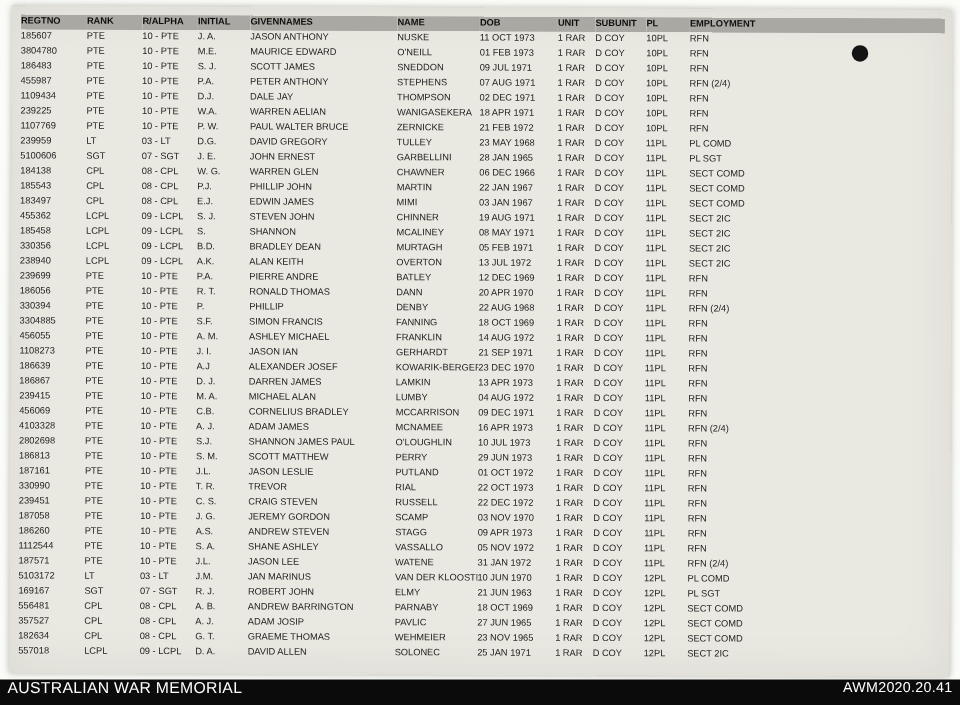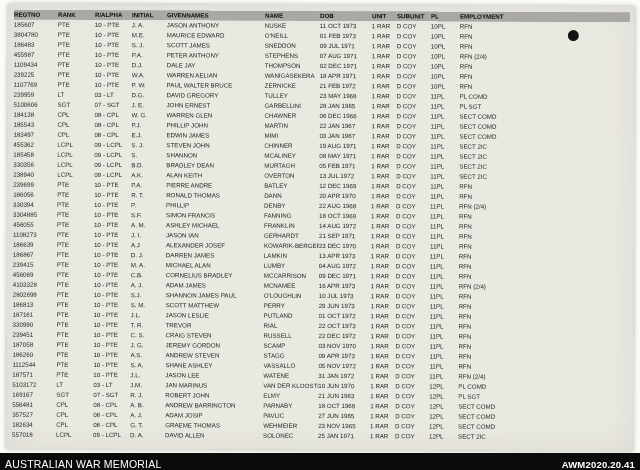--- a/index.html
+++ b/index.html
@@ -34,25 +34,25 @@
 
   .hole {
     position:absolute; left:560px; top:24px;
     width:11px; height:11px; border-radius:50%;
     background:#141414;
   }
 
   .bottom-bar {
     position:absolute; left:0; right:0; bottom:0; height:17px;
     background:#0b0b0b; color:#ffffff;
-    display:flex; justify-content:space-between; align-items:flex-end;
+    display:flex; justify-content:space-between; align-items:flex-start;
     padding:0 5px; box-sizing:border-box;
   }
   .bottom-bar .archive-name { font-size:10.5px; letter-spacing:0.2px; }
-  .bottom-bar .accession { font-size:9.5px; letter-spacing:0.2px;font-weight:bold; }
+  .bottom-bar .accession { font-size:9.5px; letter-spacing:0.2px; }
 </style>
 </head>
 <body>
 
 <div class="frame">
 
   <div class="sheet">
 
     <table class="roster">
       <colgroup>

